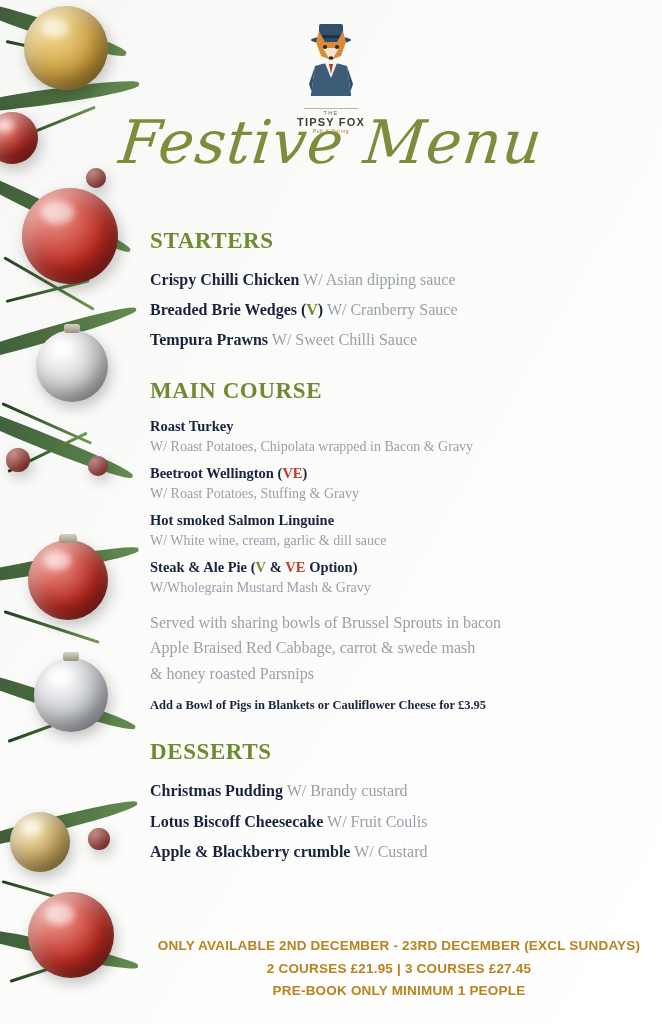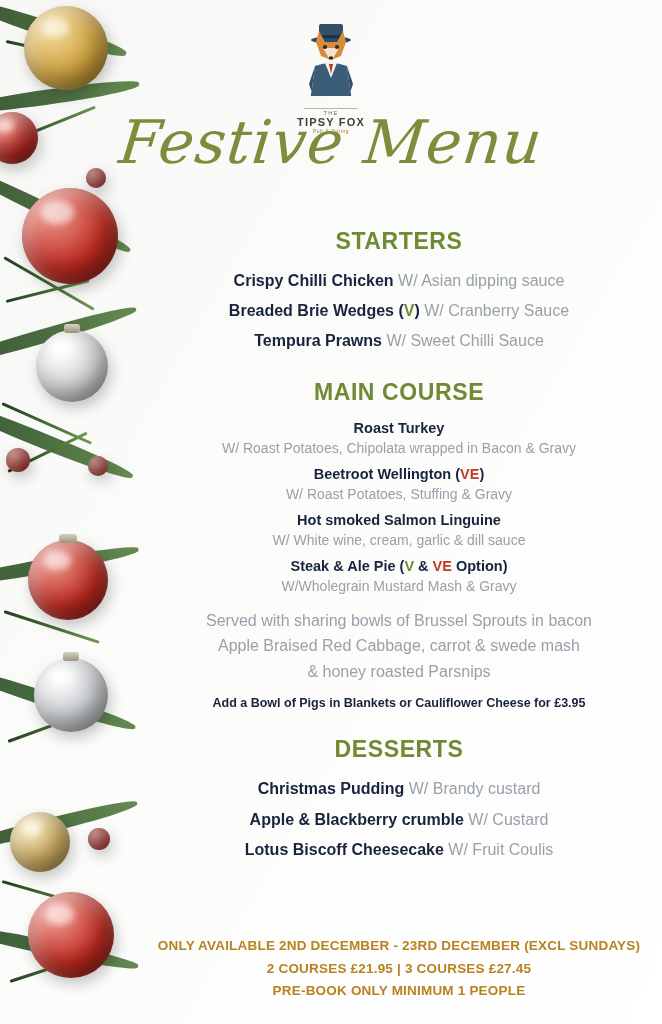--- a/index.html
+++ b/index.html
@@ -85,21 +85,21 @@
     line-height: 1;
     color: #7e8c3c;
     letter-spacing: 1px;
     transform: skewX(-6deg);
   }
 
   
   .content {
     position: absolute;
     left: 150px; right: 14px; top: 228px;
-    text-align: center;
+    font-family: Liberation Serif, serif;
   }
   .section-title {
     font-size: 23px;
     font-weight: 800;
     color: #6f8a33;
     letter-spacing: .6px;
     margin-bottom: 14px;
   }
   .section { margin-bottom: 26px; }
   .item {
@@ -285,24 +285,24 @@
       <div class="addon">Add a Bowl of Pigs in Blankets or Cauliflower Cheese for £3.95</div>
     </div>
 
     <div class="section" style="margin-top:18px;">
       <div class="section-title">DESSERTS</div>
 
       <div class="item">
         <span class="name">Christmas Pudding</span><span class="desc"> W/ Brandy custard</span>
       </div>
       <div class="item">
+        <span class="name">Lotus Biscoff Cheesecake</span><span class="desc"> W/ Fruit Coulis</span>
+      </div>
+      <div class="item">
         <span class="name">Apple &amp; Blackberry crumble</span><span class="desc"> W/ Custard</span>
-      </div>
-      <div class="item">
-        <span class="name">Lotus Biscoff Cheesecake</span><span class="desc"> W/ Fruit Coulis</span>
       </div>
     </div>
   </div>
 
   <div class="footer">
     <div>ONLY AVAILABLE 2ND DECEMBER - 23RD DECEMBER (EXCL SUNDAYS)</div>
     <div>2 COURSES £21.95 | 3 COURSES £27.45</div>
     <div>PRE-BOOK ONLY MINIMUM 1 PEOPLE</div>
   </div>
 

